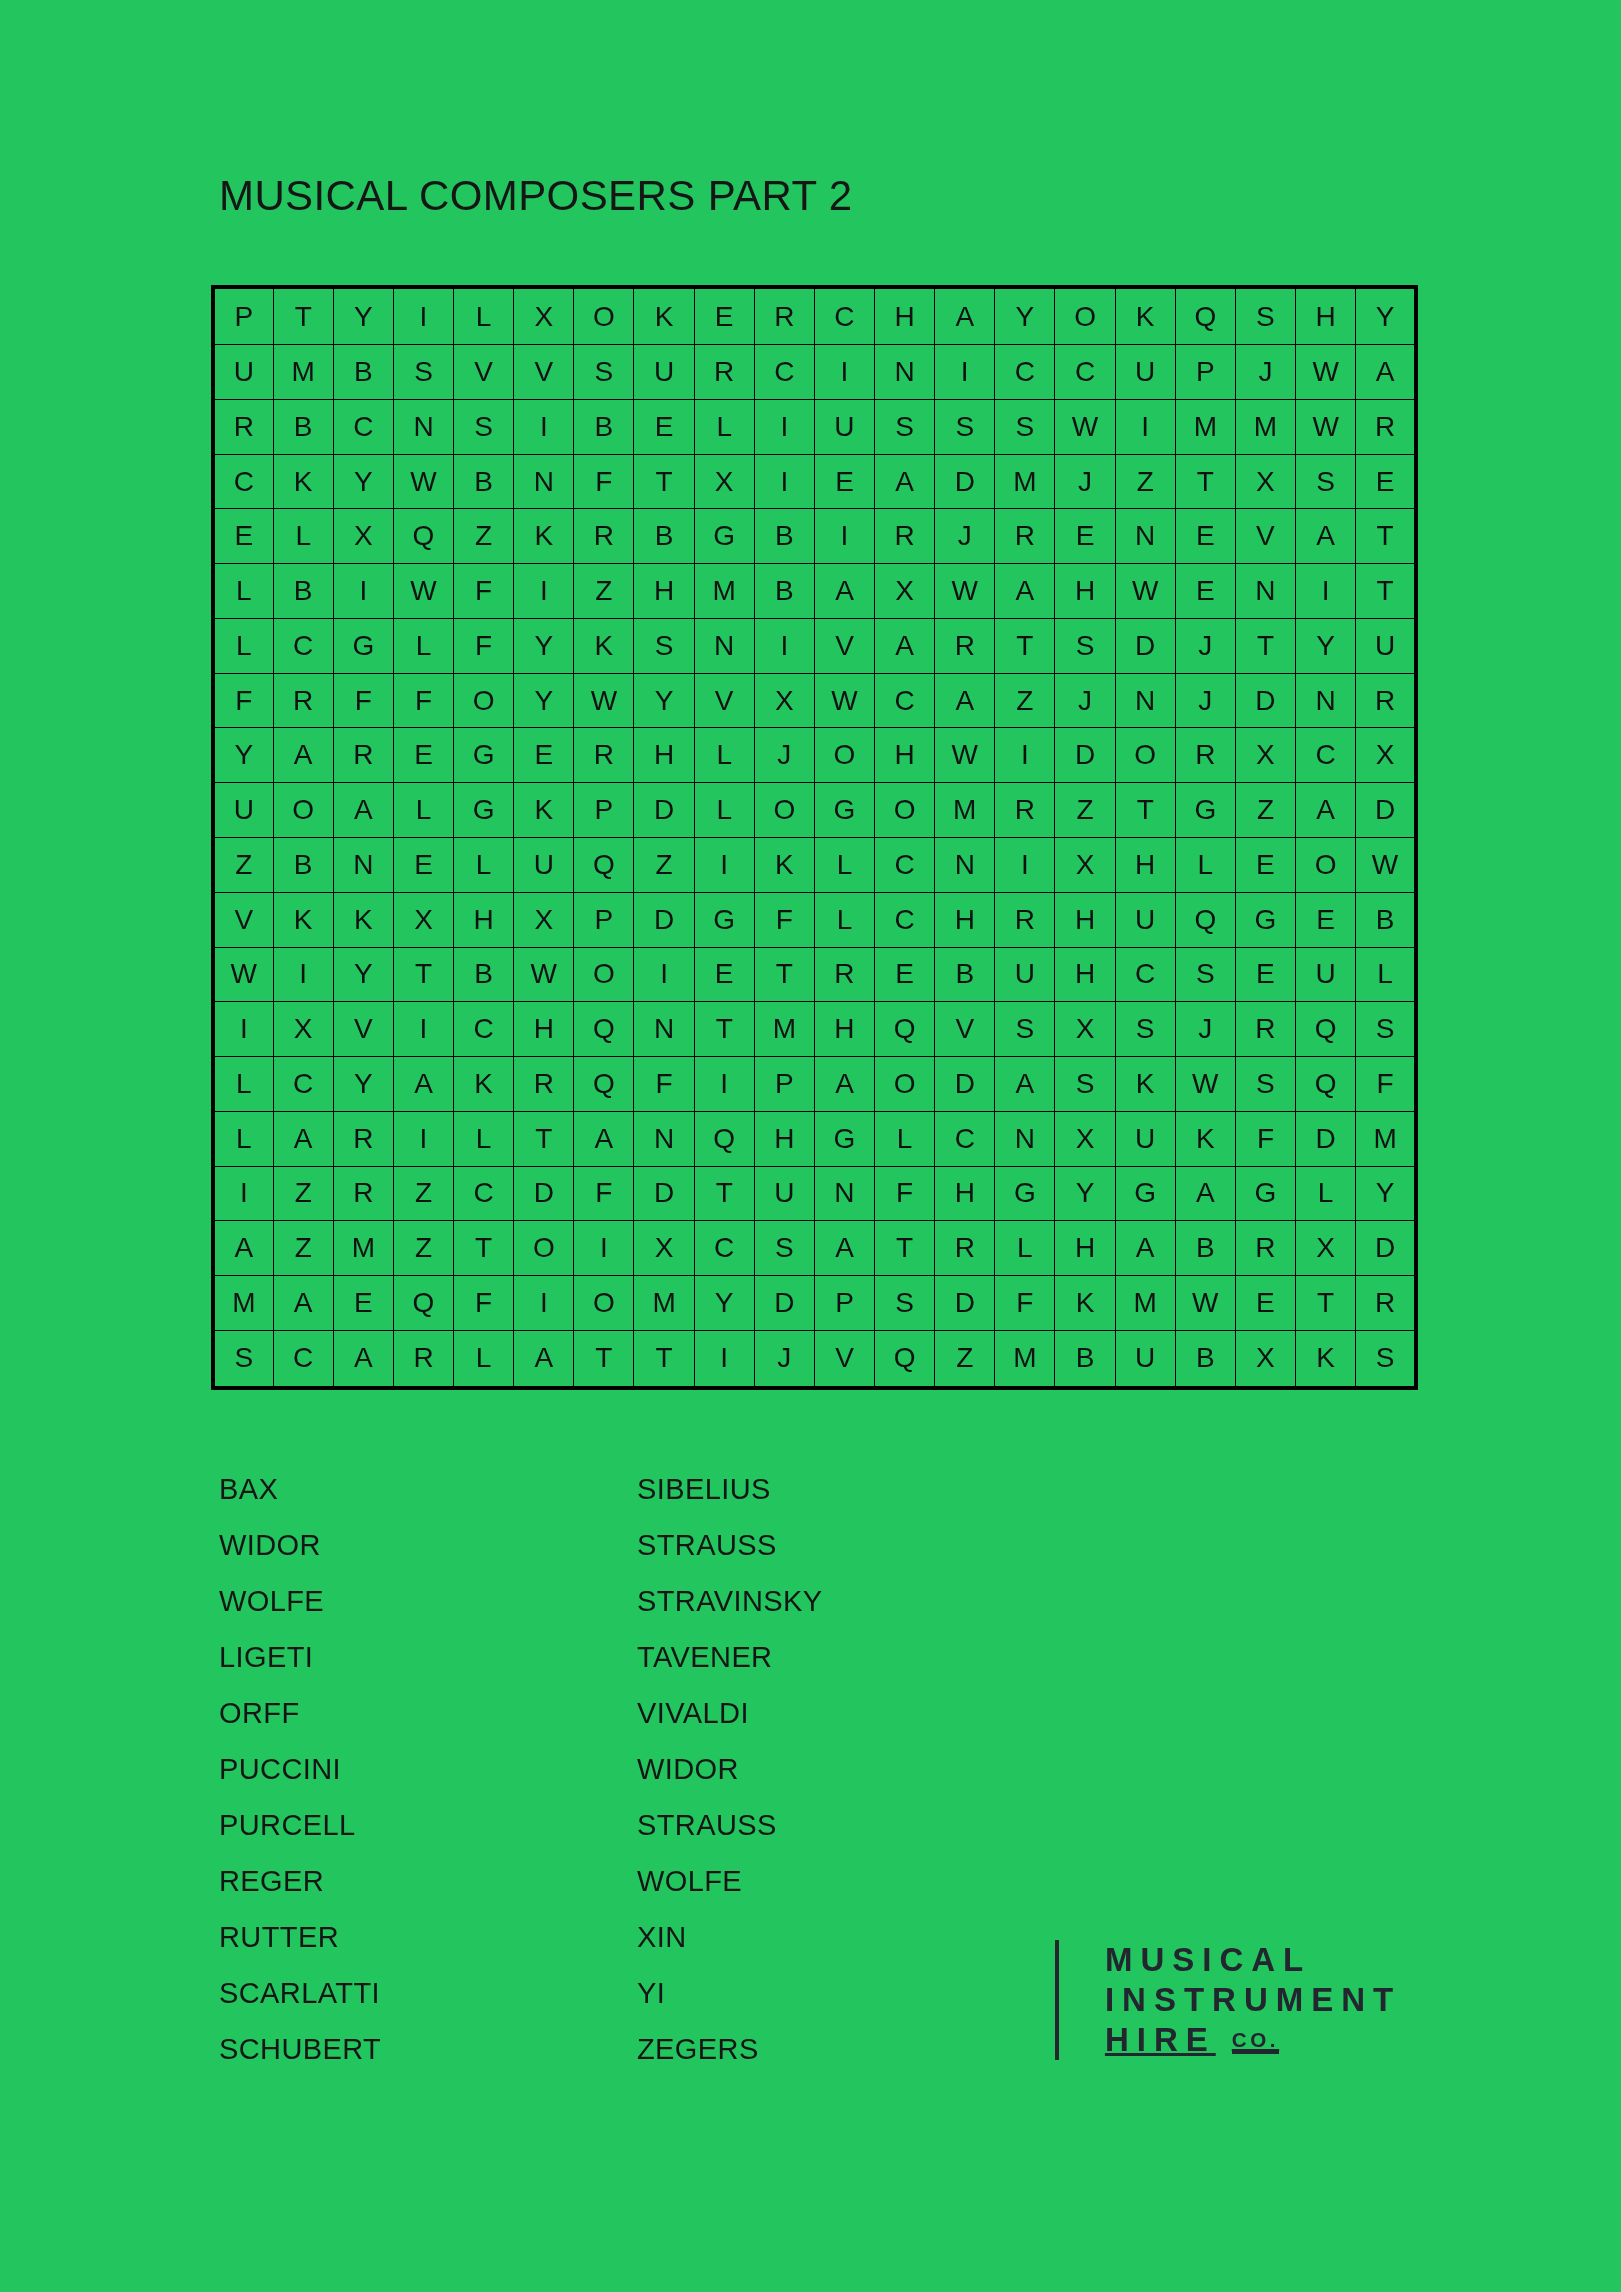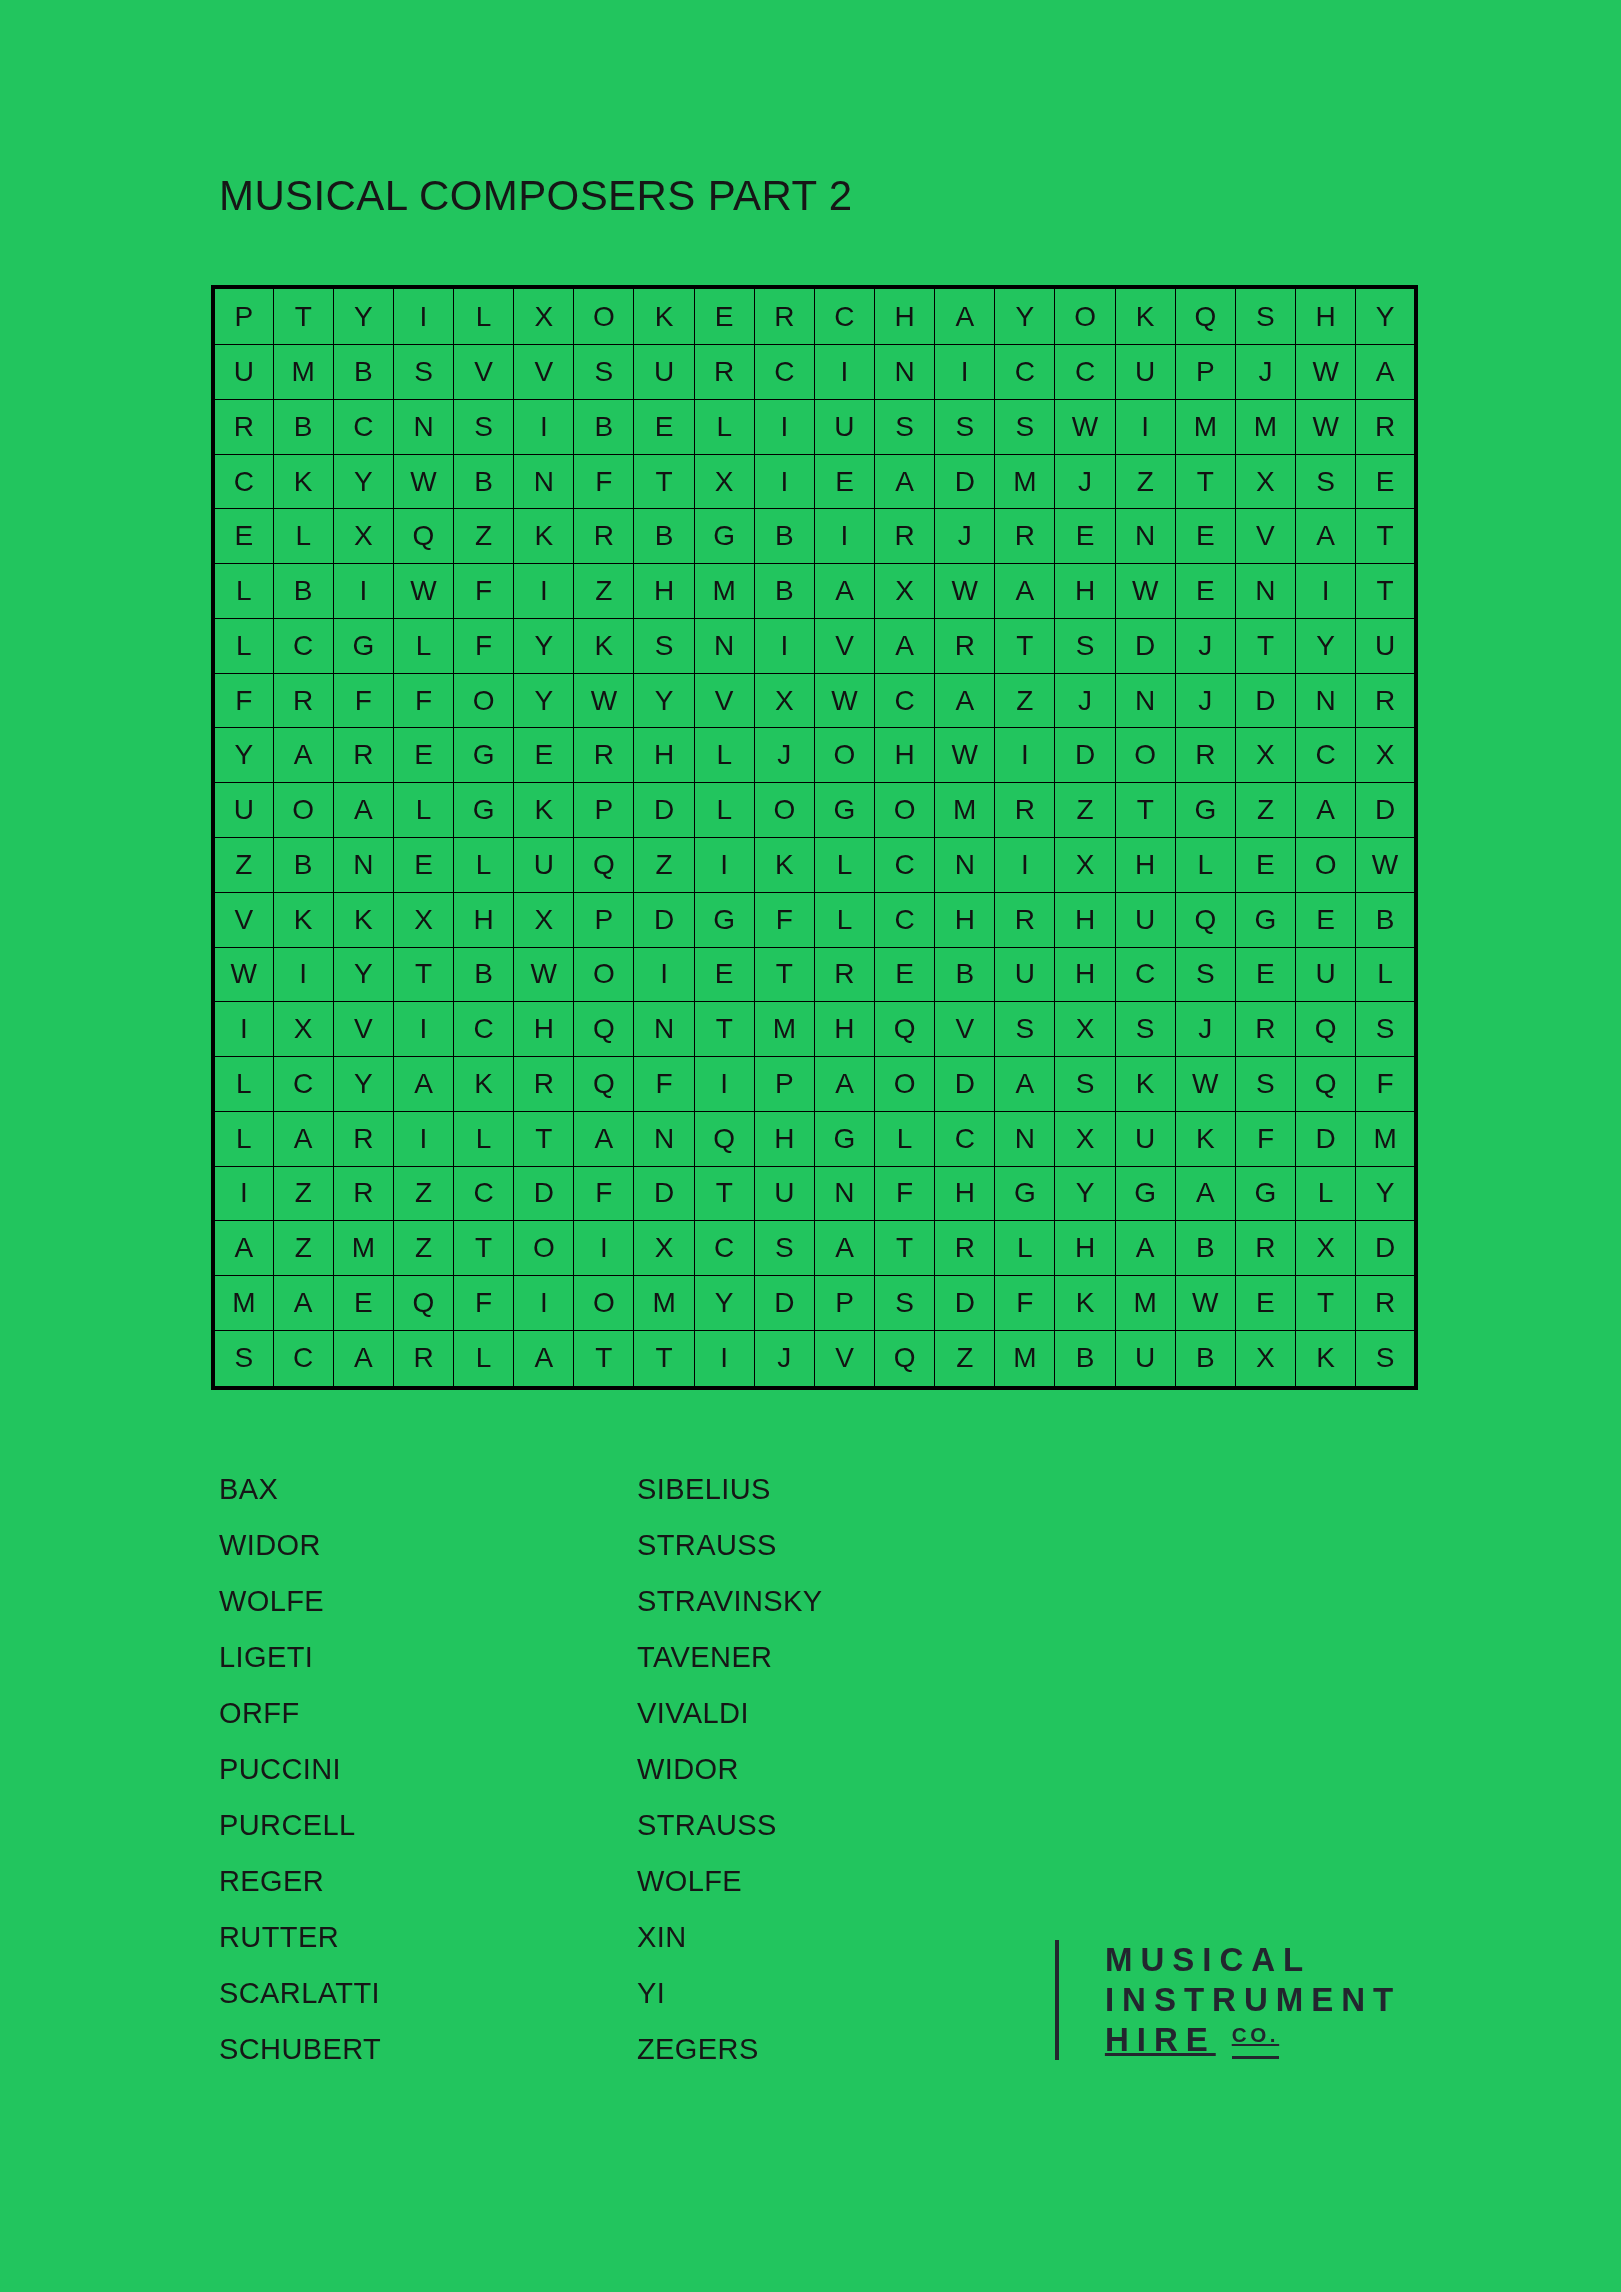--- a/index.html
+++ b/index.html
@@ -84,21 +84,21 @@
     display: flex;
     align-items: center;
     text-decoration: underline;
   }
   .logo-co {
     font-size: 20.6px;
     line-height: 20.6px;
     letter-spacing: 3.6px;
     margin-left: 16px;
     margin-top: 4.5px;
-    padding-bottom: 10px;
+    padding-bottom: 0;
     border-bottom: 3.6px solid #23262e;
   }
 </style>
 </head>
 <body>
 
 <div class="page">
 
   <h1 class="page-title">MUSICAL COMPOSERS PART 2</h1>
 

